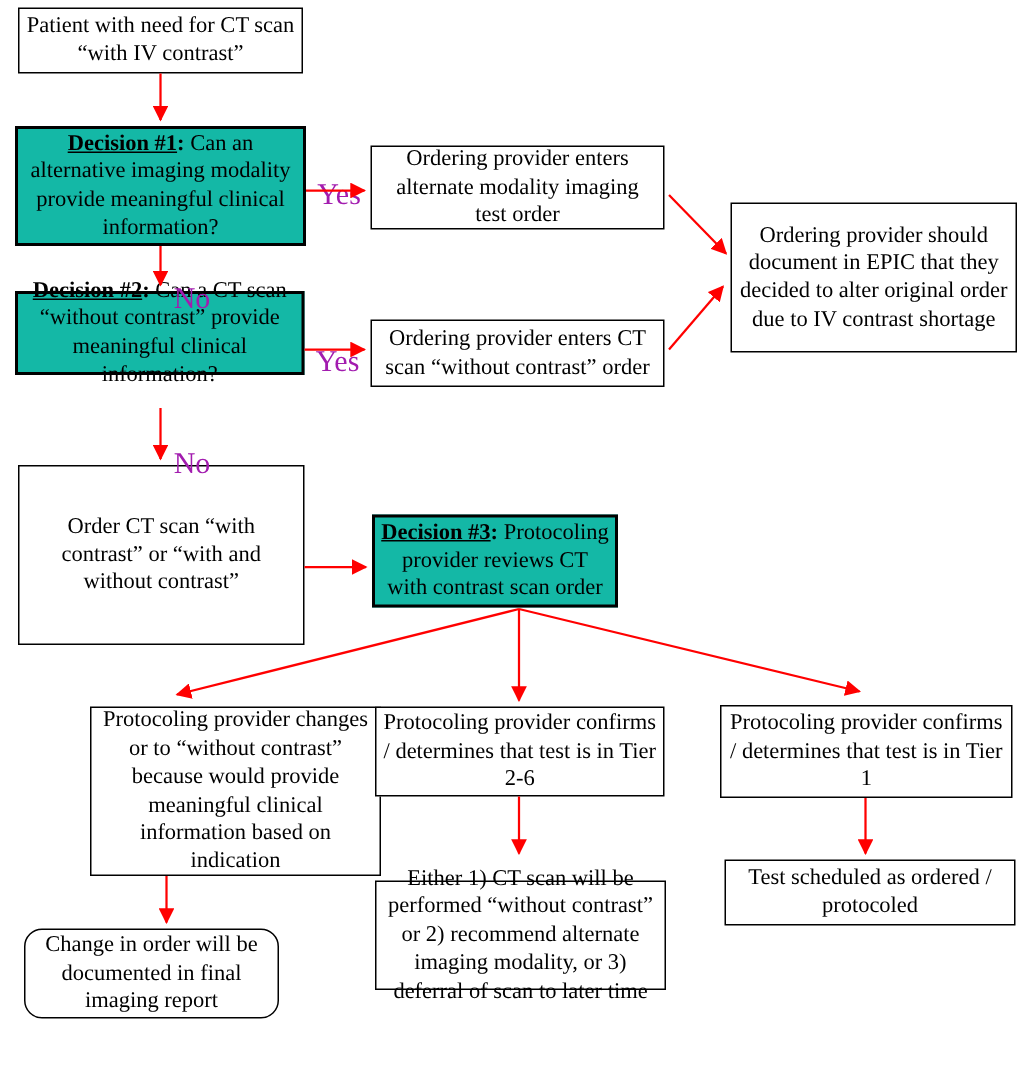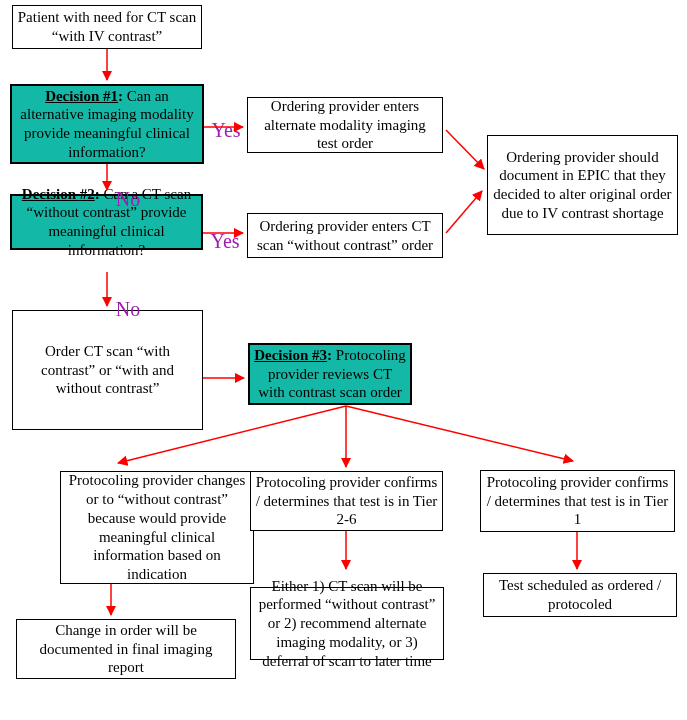--- a/index.html
+++ b/index.html
@@ -49,21 +49,21 @@
   #n-dec1      {left:10px;  top:84px;  width:194px; height:80px;}
   #n-alt       {left:247px; top:97px;  width:196px; height:56px;}
   #n-epic      {left:487px; top:135px; width:191px; height:100px;}
   #n-dec2      {left:10px;  top:194px; width:193px; height:56px;justify-content:center;}
   #n-ctwo      {left:247px; top:213px; width:196px; height:45px;text-align:center;}
   #n-orderct   {left:12px;  top:310px; width:191px; height:120px;}
   #n-dec3      {left:248px; top:343px; width:164px; height:62px;}
   #n-protchg   {left:16px;  top:471px; width:194px; height:113px;margin-left:44px;}
   #n-tier26    {left:250px; top:471px; width:193px; height:60px;}
   #n-tier1     {left:480px; top:470px; width:195px; height:62px;}
-  #n-chgorder  {left:16px;  top:619px; width:220px; height:60px;}
+  #n-chgorder  {left:16px;  top:619px; width:170px; height:60px;border-radius:12px;}
   #n-either    {left:250px; top:573px; width:194px; height:73px;margin-top:14px;}
   #n-testsched {left:483px; top:573px; width:194px; height:44px;}
 
   #lbl-yes1{left:226px; top:102px;}
   #lbl-no1 {left:128px; top:171px;}
   #lbl-yes2{left:225px; top:213px;}
   #lbl-no2 {left:128px; top:281px;}
 </style>
 </head>
 <body>

